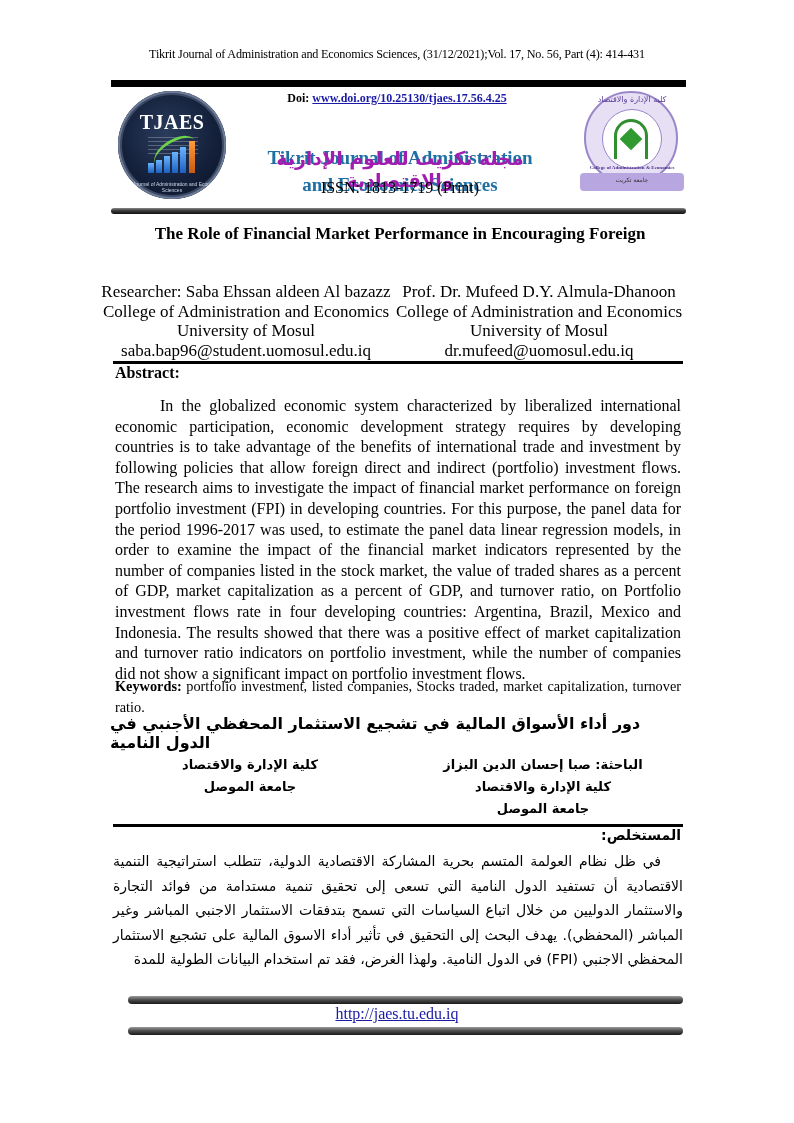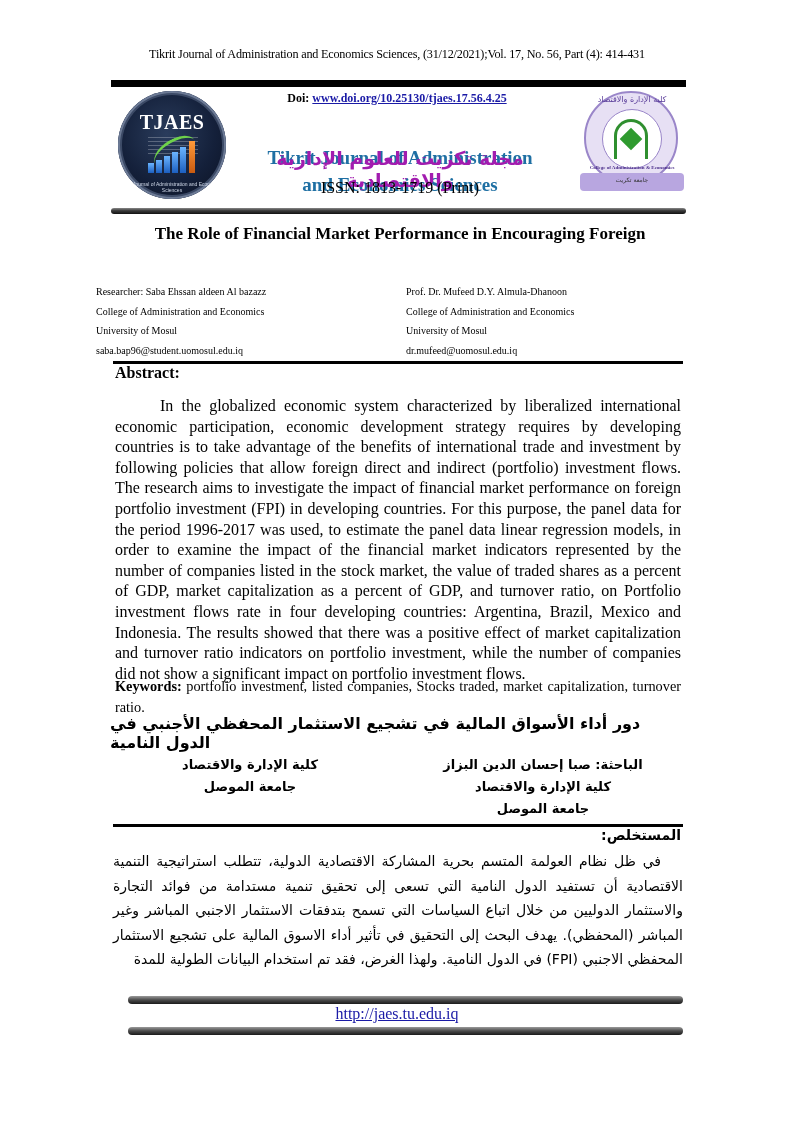--- a/index.html
+++ b/index.html
@@ -34,23 +34,23 @@
   .logo-right .ribbon-text { position: absolute; top: 87px; left: 0; width: 104px; text-align: center; font-size: 6px; color: #333; font-family: "DejaVu Sans", sans-serif; }
   .logo-right .ring-ar { position: absolute; top: 6px; left: 0; width: 104px; text-align: center; font-size: 8px; color: #5a3d9a; font-family: "DejaVu Sans", sans-serif; }
   .logo-right .ring-en { position: absolute; top: 76px; left: 0; width: 104px; text-align: center; font-size: 5px; color: #4a2d8a; font-family: "Liberation Serif", serif; font-weight: bold; }
 
   .journal-title { position: absolute; top: 96px; left: 230px; width: 340px; text-align: center; color: #1e6fa3; font-weight: bold; font-size: 19px; line-height: 27px; margin-top: 48px; }
   .journal-arabic { position: absolute; top: 147px; left: 230px; width: 340px; text-align: center; color: #a21caf; font-weight: bold; font-size: 19px; font-family: "DejaVu Sans", sans-serif; direction: rtl; }
   .issn { position: absolute; top: 179px; left: 230px; width: 340px; text-align: center; font-size: 16px; }
 
   .paper-title { position: absolute; top: 222px; left: 100px; width: 600px; text-align: center; font-weight: bold; font-size: 17px; line-height: 24px; }
 
-  .author { position: absolute; top: 282px; width: 300px; text-align: left; font-size: 10px; line-height: 19.5px; }
+  .author { position: absolute; top: 282px; width: 300px; text-align: center; font-size: 17px; line-height: 19.5px; }
   .author.left { left: 96px; }
-  .author.right { left: 406px; }
+  .author.right { left: 389px; }
   .rule-authors { position: absolute; top: 361px; left: 113px; width: 570px; height: 3px; background: #000; }
 
   .abstract-heading { position: absolute; top: 364px; left: 115px; font-weight: bold; font-size: 16px; }
   .abstract-body { position: absolute; top: 396px; left: 115px; width: 566px; font-size: 16px; line-height: 20.6px; text-align: justify; }
   .abstract-body p { margin: 0; text-indent: 45px; }
   .keywords { position: absolute; top: 676px; left: 115px; width: 566px; font-size: 14.3px; line-height: 20.6px; text-align: justify; }
   .keywords b { font-weight: bold; }
 
   .ar-title { position: absolute; top: 714px; left: 110px; width: 576px; text-align: left; font-weight: bold; font-size: 16px; font-family: "DejaVu Sans", sans-serif; direction: rtl; }
   .ar-author { position: absolute; top: 754px; width: 270px; text-align: center; font-weight: bold; font-size: 13px; line-height: 22px; font-family: "DejaVu Sans", sans-serif; direction: rtl; }

